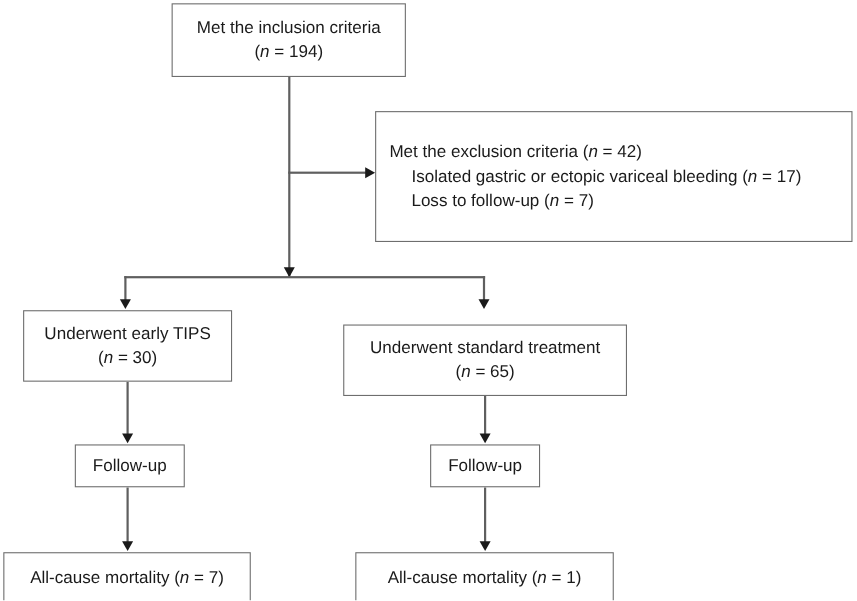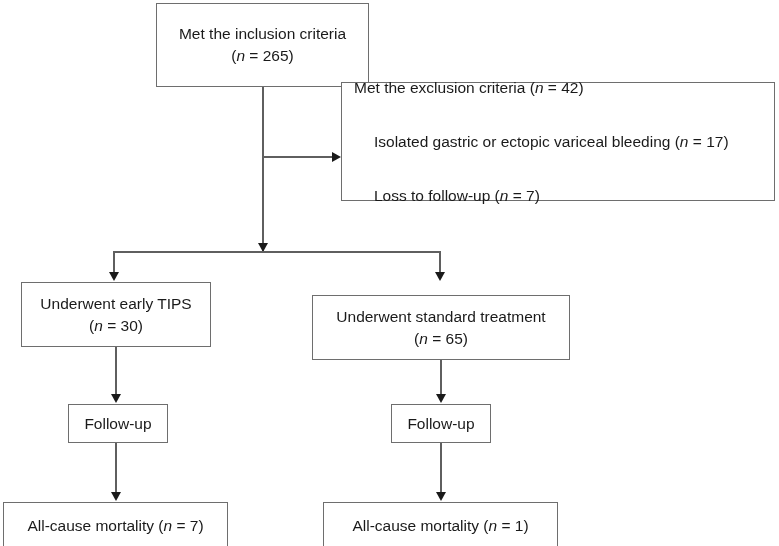--- a/index.html
+++ b/index.html
@@ -47,22 +47,22 @@
     white-space: nowrap;
   }
   .node .ln.indent {
     padding-left: 20px;
   }
   .it {
     font-style: italic;
   }
 
   
-  #node-inclusion      { left:156px; top:3px;   width:213px; height:84px; }
-  #node-exclusion      { left:341px; top:82px;  width:434px; height:119px;gap:32px; }
+  #node-inclusion      { left:156px; top:3px;   width:213px; height:67px; }
+  #node-exclusion      { left:341px; top:101px;  width:434px; height:119px; }
   #node-early-tips     { left:21px;  top:282px; width:190px; height:65px; }
   #node-standard       { left:312px; top:282px; width:258px; height:65px;margin-top:13px; }
   #node-followup-left  { left:68px;  top:404px; width:100px; height:39px; }
   #node-followup-right { left:391px; top:404px; width:100px; height:39px; }
   #node-mortality-left { left:3px;   top:502px; width:225px; height:48px; }
   #node-mortality-right{ left:323px; top:502px; width:235px; height:48px; }
 
   
   .edge {
     position: absolute;
@@ -137,21 +137,21 @@
   <div class="edge v" id="edge-std-followup"></div>
   <div class="arrow-down" id="arrow-std-followup"></div>
 
   <div class="edge v" id="edge-followup-mort-l"></div>
   <div class="arrow-down" id="arrow-followup-mort-l"></div>
   <div class="edge v" id="edge-followup-mort-r"></div>
   <div class="arrow-down" id="arrow-followup-mort-r"></div>
 
   <div class="node center" id="node-inclusion">
     <span class="ln">Met the inclusion criteria</span>
-    <span class="ln"><span>(</span><span class="it">n</span><span> = 265)</span></span>
+    <span class="ln"><span>(</span><span class="it">n</span><span> = 194)</span></span>
   </div>
 
   <div class="node leftal" id="node-exclusion">
     <span class="ln"><span>Met the exclusion criteria (</span><span class="it">n</span><span> = 42)</span></span>
     <span class="ln indent"><span>Isolated gastric or ectopic variceal bleeding (</span><span class="it">n</span><span> = 17)</span></span>
     <span class="ln indent"><span>Loss to follow-up (</span><span class="it">n</span><span> = 7)</span></span>
   </div>
 
   <div class="node center" id="node-early-tips">
     <span class="ln">Underwent early TIPS</span>

